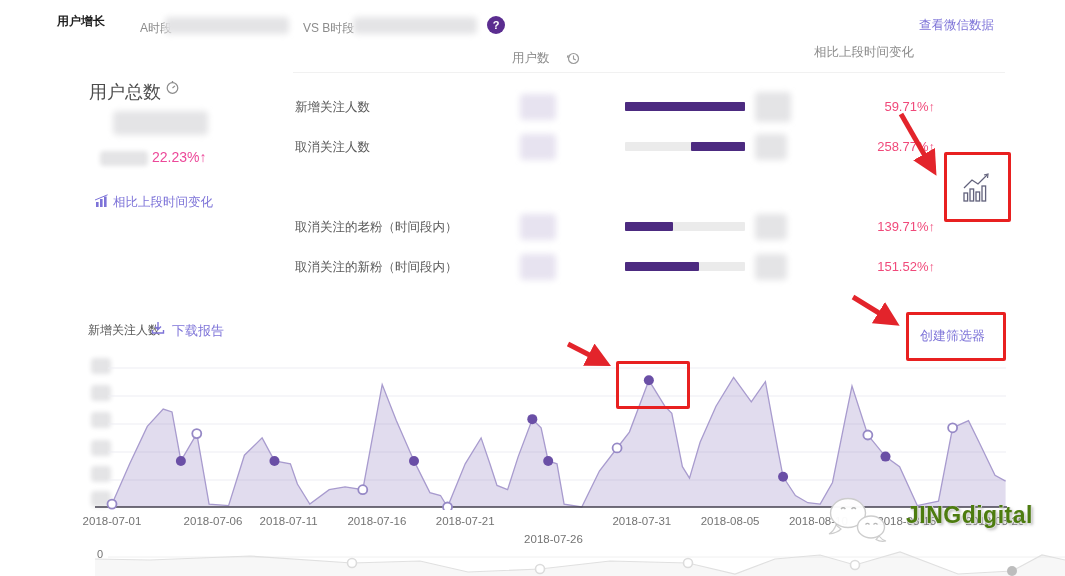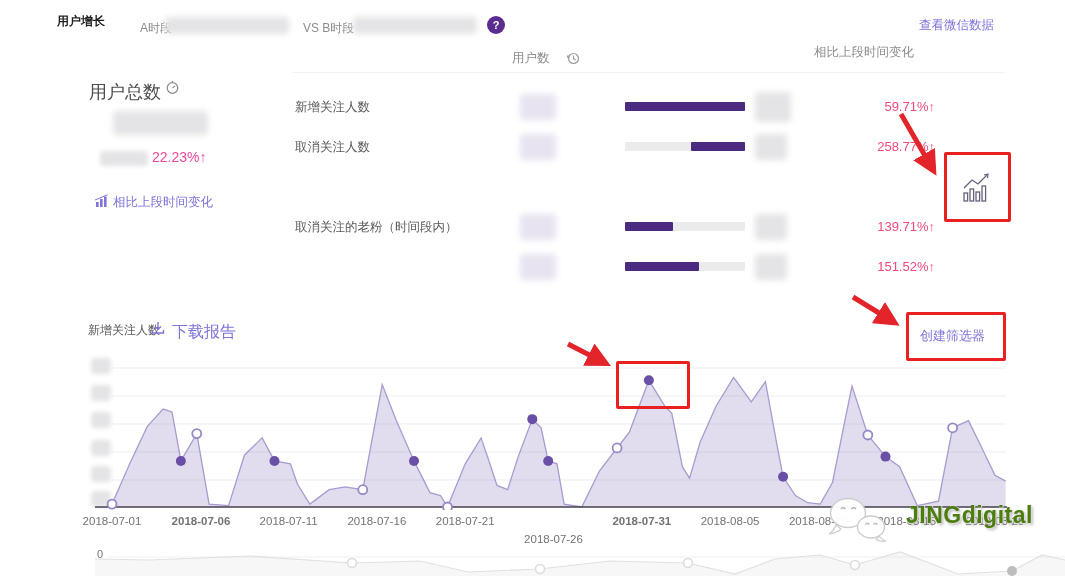--- a/index.html
+++ b/index.html
@@ -88,34 +88,35 @@
   <div class="t-row" style="top:209px;">
     <span class="lbl">取消关注的老粉（时间段内）</span>
     <div class="blur blur-purple" style="left:225px;top:5px;width:36px;height:26px;"></div>
     <div class="bar-track">
         <div class="bar-fill" style="left: 0%; width: 40%;"></div>
       </div>
     <div class="blur blur-gray" style="left:460px;top:5px;width:32px;height:26px;"></div>
     <span class="pct">139.71%↑</span>
   </div>
   <div class="t-row" style="top:249px;">
+    <span class="lbl">取消关注的新粉（时间段内）</span>
     <div class="blur blur-purple" style="left:225px;top:5px;width:36px;height:26px;"></div>
     <div class="bar-track">
         <div class="bar-fill" style="left: 0%; width: 62%;"></div>
       </div>
     <div class="blur blur-gray" style="left:460px;top:5px;width:32px;height:26px;"></div>
     <span class="pct">151.52%↑</span>
   </div>
 
   <span class="abs" style="left:88px;top:322px;font-size:12px;color:#595959;">新增关注人数</span>
   <svg class="abs" style="left:150px;top:320px;" width="16" height="16" viewBox="0 0 16 16">
     <path d="M8 2 L8 9 M5 6.5 L8 9.5 L11 6.5" fill="none" stroke="#7d73d8" stroke-width="1.4"></path>
     <path d="M2.5 10 L2.5 13 L13.5 13 L13.5 10" fill="none" stroke="#7d73d8" stroke-width="1.4"></path>
   </svg>
-  <span class="abs link" style="left:172px;top:322px;font-size:16px;">下载报告</span>
+  <span class="abs link" style="left:172px;top:322px;font-size:13px;">下载报告</span>
   <span class="abs link" style="left:920px;top:327px;font-size:13px;z-index:11;">创建筛选器</span>
 
   <svg id="chart-svg" class="abs" style="left:0;top:355px;z-index:1;" width="1065" height="155" viewBox="0 0 1065 155">
       <line x1="108" y1="13" x2="1006" y2="13" stroke="#ededf3" stroke-width="1"></line>
       <line x1="108" y1="41" x2="1006" y2="41" stroke="#ededf3" stroke-width="1"></line>
       <line x1="108" y1="69" x2="1006" y2="69" stroke="#ededf3" stroke-width="1"></line>
       <line x1="108" y1="97" x2="1006" y2="97" stroke="#ededf3" stroke-width="1"></line>
       <line x1="108" y1="125" x2="1006" y2="125" stroke="#ededf3" stroke-width="1"></line>
       <polygon points="112.0,149.1 129.7,108.8 147.3,71.4 163.2,54.1 172.0,57.0 180.9,105.9 196.8,78.6 209.1,149.1 228.6,150.6 244.4,100.2 262.1,82.9 274.5,105.9 290.4,108.8 297.4,129.0 309.8,149.1 329.2,134.7 345.1,131.8 362.8,134.7 382.2,29.6 396.3,65.6 414.0,105.9 429.9,137.6 440.5,140.5 447.5,152.0 465.2,108.8 481.1,82.9 489.9,108.8 497.0,130.4 507.6,134.7 518.2,101.6 532.3,64.2 541.1,72.8 548.2,105.9 557.0,108.8 564.1,149.1 581.8,152.0 599.4,116.0 617.1,93.0 629.4,77.1 648.9,25.3 664.8,51.2 671.8,58.4 682.4,111.7 689.5,123.2 700.1,87.2 716.0,51.2 733.6,22.4 751.3,46.9 765.4,26.7 777.8,94.4 783.1,121.8 795.4,140.5 807.8,147.7 820.2,149.1 832.5,127.5 844.9,65.6 852.0,31.0 867.8,80.0 885.5,101.6 899.6,111.7 917.3,150.6 938.5,146.2 952.6,72.8 968.5,65.6 979.1,87.2 995.0,120.3 1005.6,126.1 1005.6,152 112.0,152" fill="rgba(118,96,176,0.22)"></polygon>
       <polyline points="112.0,149.1 129.7,108.8 147.3,71.4 163.2,54.1 172.0,57.0 180.9,105.9 196.8,78.6 209.1,149.1 228.6,150.6 244.4,100.2 262.1,82.9 274.5,105.9 290.4,108.8 297.4,129.0 309.8,149.1 329.2,134.7 345.1,131.8 362.8,134.7 382.2,29.6 396.3,65.6 414.0,105.9 429.9,137.6 440.5,140.5 447.5,152.0 465.2,108.8 481.1,82.9 489.9,108.8 497.0,130.4 507.6,134.7 518.2,101.6 532.3,64.2 541.1,72.8 548.2,105.9 557.0,108.8 564.1,149.1 581.8,152.0 599.4,116.0 617.1,93.0 629.4,77.1 648.9,25.3 664.8,51.2 671.8,58.4 682.4,111.7 689.5,123.2 700.1,87.2 716.0,51.2 733.6,22.4 751.3,46.9 765.4,26.7 777.8,94.4 783.1,121.8 795.4,140.5 807.8,147.7 820.2,149.1 832.5,127.5 844.9,65.6 852.0,31.0 867.8,80.0 885.5,101.6 899.6,111.7 917.3,150.6 938.5,146.2 952.6,72.8 968.5,65.6 979.1,87.2 995.0,120.3 1005.6,126.1" fill="none" stroke="#a89bce" stroke-width="1.3"></polyline>
@@ -139,26 +140,26 @@
 
   <div class="blur blur-gray" style="left:91px;top:358px;width:20px;height:16px;filter:blur(2px);"></div>
   <div class="blur blur-gray" style="left:91px;top:385px;width:20px;height:16px;filter:blur(2px);"></div>
   <div class="blur blur-gray" style="left:91px;top:412px;width:20px;height:16px;filter:blur(2px);"></div>
   <div class="blur blur-gray" style="left:91px;top:440px;width:20px;height:16px;filter:blur(2px);"></div>
   <div class="blur blur-gray" style="left:91px;top:466px;width:20px;height:16px;filter:blur(2px);"></div>
   <div class="blur blur-gray" style="left:91px;top:491px;width:20px;height:16px;filter:blur(2px);"></div>
 
   <div id="xlabels" class="abs" style="left:0;top:515px;width:958px;height:16px;z-index:2;">
       <span class="xlab" style="left: 112px;">2018-07-01</span>
-      <span class="xlab" style="left: 201px; font-weight: bold;">2018-07-06</span>
+      <span class="xlab" style="left: 213px;">2018-07-06</span>
       <span class="xlab" style="left: 288.6px;">2018-07-11</span>
       <span class="xlab" style="left: 376.9px;">2018-07-16</span>
       <span class="xlab" style="left: 465.2px;">2018-07-21</span>
       <span class="xlab" style="left: 553.5px; margin-top: 18px;">2018-07-26</span>
-      <span class="xlab" style="left: 641.8px; font-weight: bold;">2018-07-31</span>
+      <span class="xlab" style="left: 641.8px;">2018-07-31</span>
       <span class="xlab" style="left: 730.1px;">2018-08-05</span>
       <span class="xlab" style="left: 818.4px;">2018-08-10</span>
       <span class="xlab" style="left: 906.7px;">2018-08-15</span>
       <span class="xlab" style="left: 995px;">2018-08-20</span>
     </div>
 
   <span class="abs" style="left:97px;top:548px;font-size:11px;color:#737373;">0</span>
   <svg id="chart2-svg" class="abs" style="left:0;top:540px;" width="1065" height="36" viewBox="0 0 1065 36">
       <line x1="108" y1="17" x2="1065" y2="17" stroke="#f0f0f0" stroke-width="1"></line>
       <polygon points="95,19 150,20 250,16 352,23 420,21 468,32 540,29 610,21 688,23 735,34 775,19 820,15 855,25 900,12 958,34 1012,31 1042,15 1065,20 1065,36 95,36" fill="rgba(210,210,210,0.18)"></polygon>

